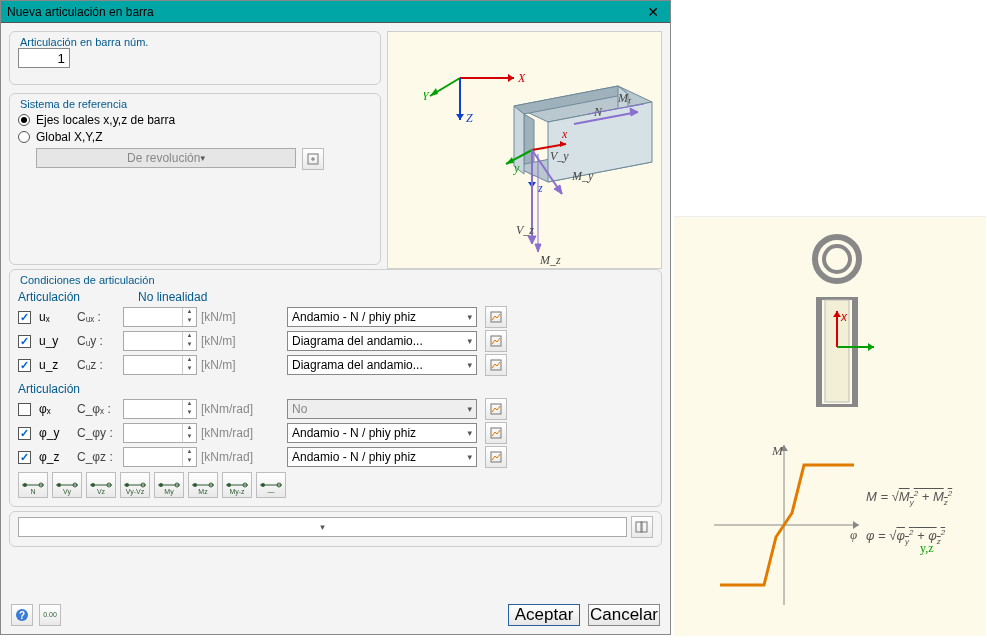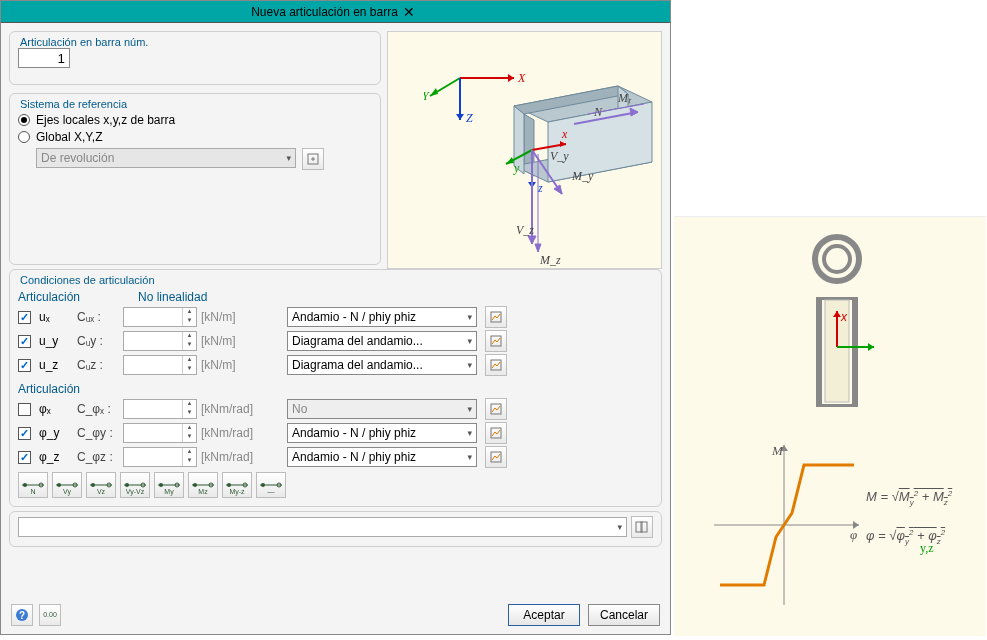--- a/index.html
+++ b/index.html
@@ -1,31 +1,31 @@
 <!DOCTYPE html>
 <html><head>
 <meta charset="utf-8">
 <style>
   * { box-sizing: border-box; font-family: "Segoe UI", Tahoma, sans-serif; }
   body { margin: 0; background: #fff; width: 987px; height: 640px; position: relative; font-size: 12px; color: #000; }
   .dialog { position: absolute; left: 0; top: 0; width: 671px; height: 635px; border: 1px solid #888; background: #f4f4f4; }
-  .title-bar { height: 22px; background: #00a6a6; color: #000; display: flex; align-items: center; padding: 0 6px; justify-content: center; border-bottom: 1px solid #555; }
+  .title-bar { height: 22px; background: #00a6a6; color: #000; display: flex; align-items: center; padding: 0 6px; justify-content: space-between; border-bottom: 1px solid #555; }
   .title-bar .close { width: 22px; height: 22px; display: flex; align-items: center; justify-content: center; font-size: 14px; }
   .body { padding: 8px; position: relative; height: calc(100% - 22px); }
   .group { border: 1px solid #cfcfcf; border-radius: 6px; margin-bottom: 4px; padding: 4px 8px 8px 8px; position: relative; }
   .group > .legend { font-size: 11px; color: #005a8c; padding: 0 2px; }
   .top-row { display: flex; gap: 6px; }
   .left-col { flex: 0 0 372px; display: flex; flex-direction: column; gap: 4px; }
   .right-prev { flex: 1; border: 1px solid #cfcfcf; background: #fdfae9; height: 238px; position: relative; }
 
   .num-input { width: 52px; height: 20px; border: 1px solid #888; text-align: right; padding-right: 4px; background: #fff; }
   .radio-row { display: flex; align-items: center; gap: 6px; margin: 3px 0; }
   .radio-shape { width: 12px; height: 12px; border: 1px solid #555; border-radius: 50%; background: #fff; position: relative; }
   .radio-shape.checked::after { content:""; position:absolute; width:6px; height:6px; background:#000; border-radius:50%; left:2px; top:2px; }
-  .combo { height: 20px; border: 1px solid #aaa; background: #eee; display: flex; align-items: center; justify-content: space-between; padding: 0 4px; color: #888; }
+  .combo { height: 20px; border: 1px solid #aaa; background: #eee; display: flex; align-items: center; justify-content: center; padding: 0 4px; color: #888; }
   .combo .arrow { font-size: 9px; color: #555; }
   .combo.disabled { background: #e6e6e6; }
   .icon-btn { width: 22px; height: 22px; border: 1px solid #bdbdbd; background: linear-gradient(#fff,#e9e9e9); display: inline-flex; align-items: center; justify-content: center; font-size: 10px; color: #555; }
 
   .hinge-cond .row { display: flex; align-items: center; margin: 2px 0; gap: 4px; }
   .hinge-cond .cb { width: 13px; height: 13px; border: 1px solid #555; background: #fff; display: inline-flex; align-items: center; justify-content: center; font-size: 10px; color: #0066cc; margin-right: 4px; }
   .hinge-cond .cb.checked::after { content:"✓"; color:#0066cc; font-weight:bold; font-size:11px; line-height:11px; }
   .hinge-cond .lbl { width: 34px; }
   .hinge-cond .const-lbl { width: 42px; color: #444; }
   .hinge-cond .spinbox { width: 74px; height: 20px; border: 1px solid #aaa; background: #fff; display: flex; }
@@ -41,21 +41,21 @@
   .hinge-cond .headers .h2 { width: 268px; }
   .hinge-cond .section-lbl { color: #005a8c; margin: 6px 0 2px 0; }
 
   .icon-row { display: flex; gap: 4px; margin-top: 4px; }
   .icon-row .ib { width: 30px; height: 26px; border: 1px solid #bdbdbd; background: linear-gradient(#fff,#e9e9e9); display: flex; align-items: center; justify-content: center; font-size: 7px; color: #2f5b33; position: relative; line-height: 8px; text-align: center; padding: 1px; }
 
   .comment { display: flex; gap: 4px; align-items: center; }
   .comment .combo { flex: 1; background: #fff; color: #333; }
 
   .dlg-buttons { position: absolute; bottom: 8px; right: 10px; display: flex; gap: 8px; }
-  .btn { width: 72px; height: 22px; border: 1px solid #888; background: linear-gradient(#fff,#e6e6e6); display: flex; align-items: center; justify-content: center; font-size: 12px; }
+  .btn { width: 72px; height: 22px; border: 1px solid #888; background: linear-gradient(#fff,#e6e6e6); display: flex; align-items: center; justify-content: center; font-size: 17px; }
   .btn.primary { border: 1px solid #2a5fa0; }
   .bottom-left { position: absolute; bottom: 8px; left: 10px; display: flex; gap: 6px; }
 
   
   .side { position: absolute; left: 674px; top: 216px; width: 312px; height: 420px; background: #fdfae9; border-top: 1px solid #eee; }
 
   
   .beam { position:absolute; left:36px; top:22px; }
   .beam text { font-family: Georgia, serif; font-style: italic; font-size: 12px; }
 

